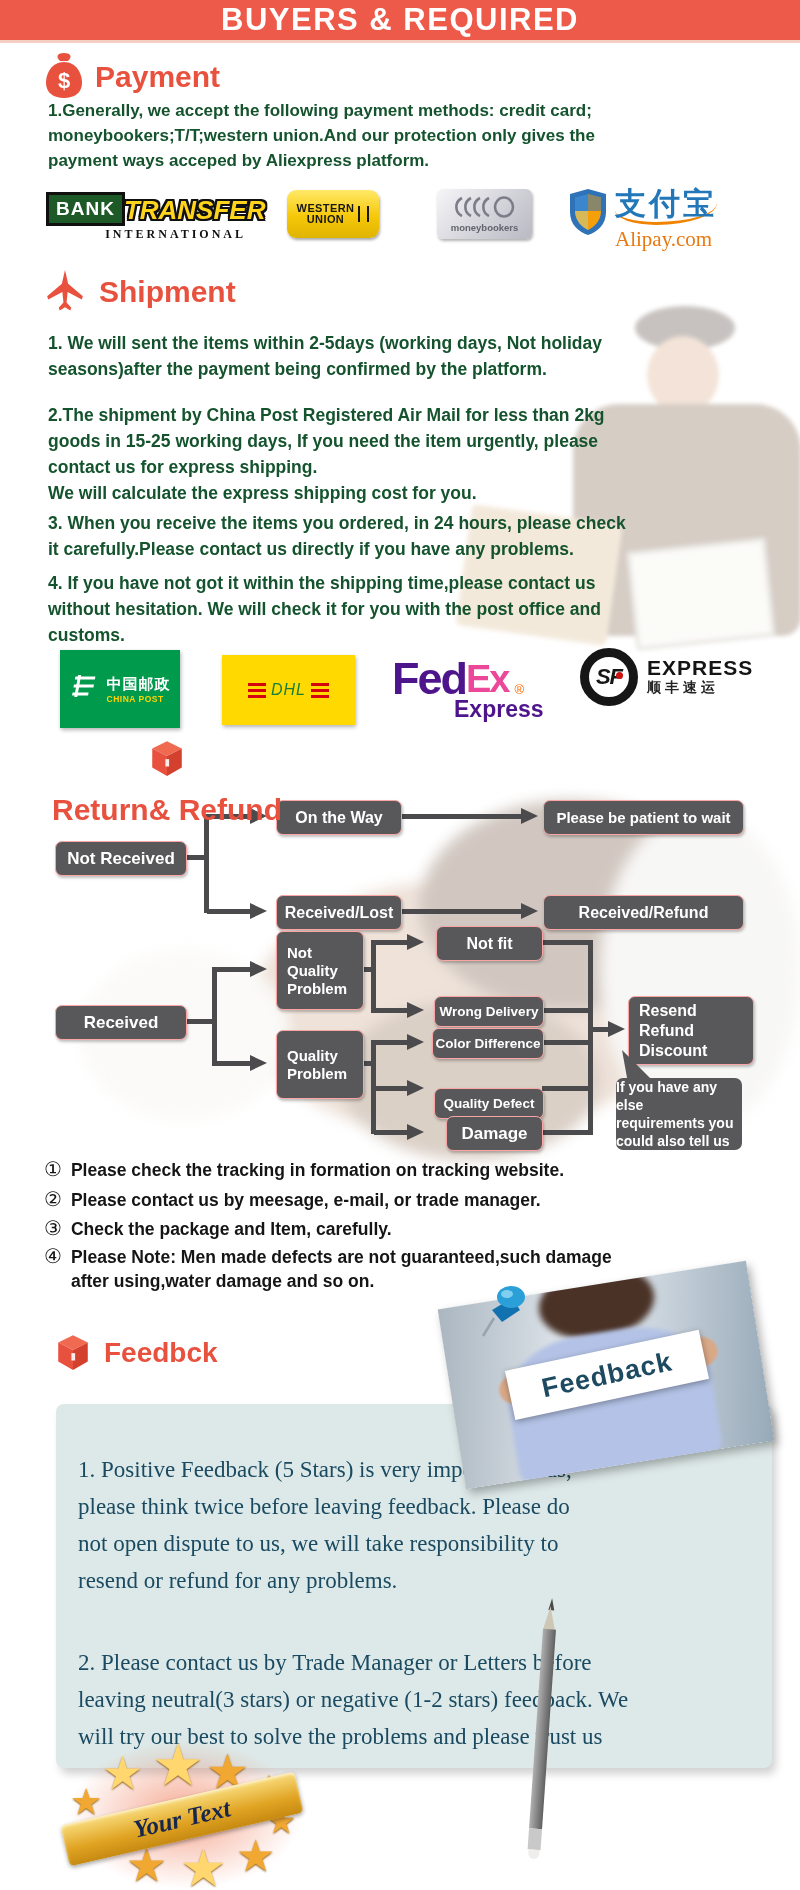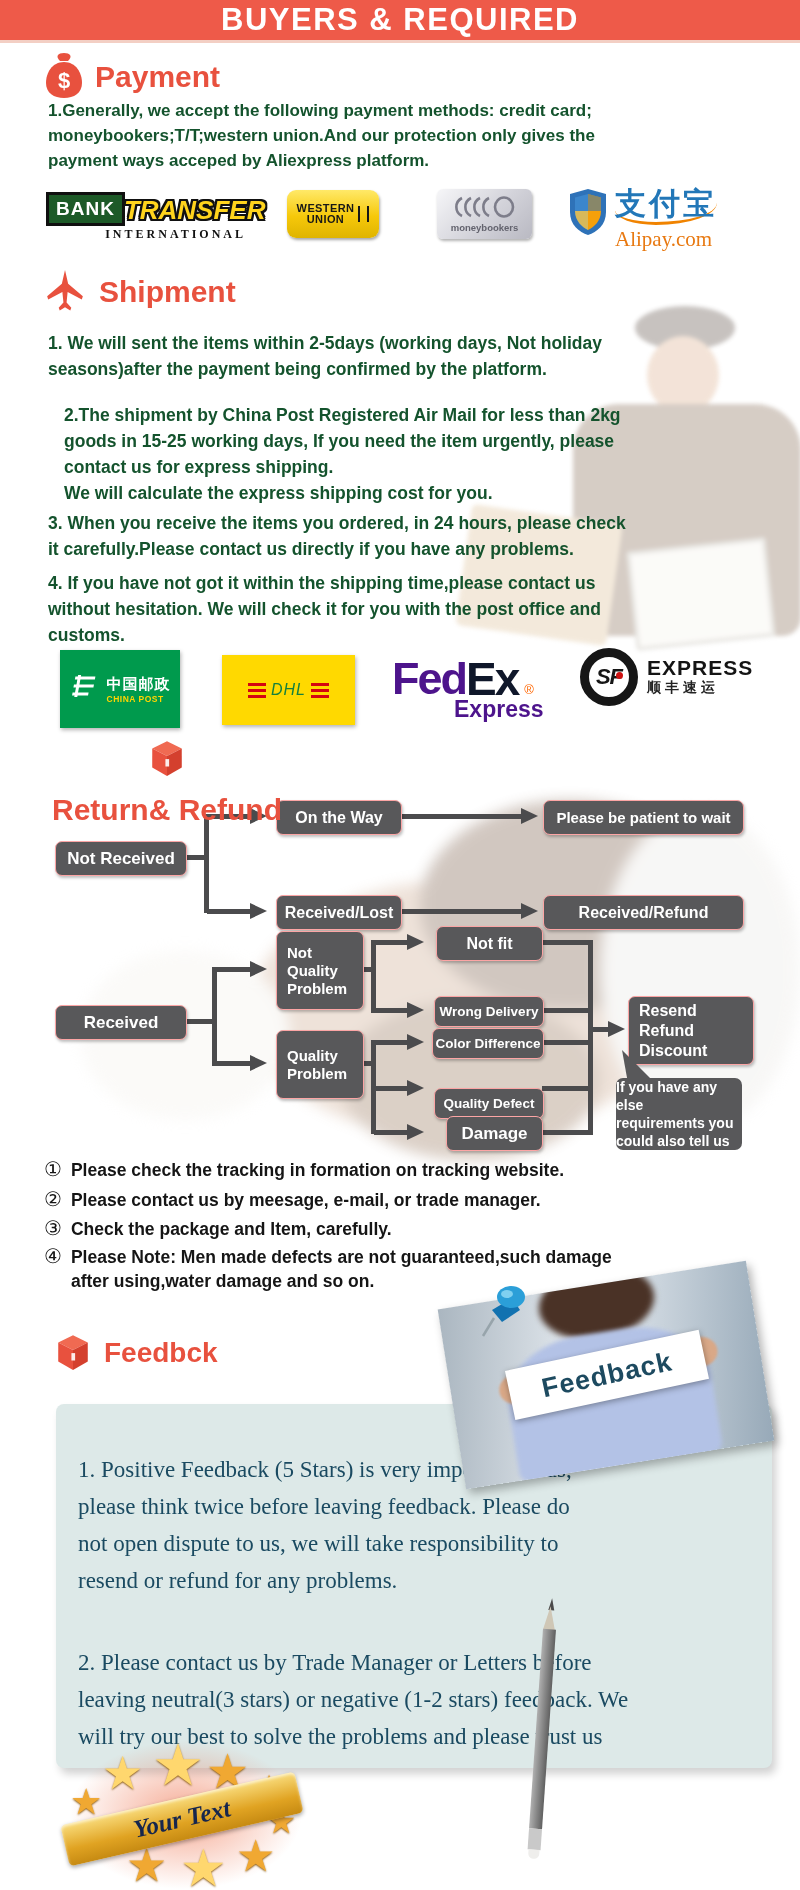--- a/index.html
+++ b/index.html
@@ -54,21 +54,21 @@
           box-shadow:1px 2px 4px rgba(0,0,0,.3);display:flex;align-items:center;justify-content:center;gap:7px;}
   .cp-cn{color:#fff;font-size:15px;font-weight:bold;letter-spacing:1px;}
   .cp-en{color:#ffd500;font-size:8.5px;font-weight:bold;letter-spacing:.5px;}
   .dhl{position:absolute;left:222px;top:655px;width:133px;height:70px;background:#ffd900;z-index:6;
        box-shadow:1px 2px 4px rgba(0,0,0,.3);display:flex;align-items:center;justify-content:center;gap:5px;}
   .dhl-bars{width:18px;height:15px;background:repeating-linear-gradient(#d40511 0 3px,transparent 3px 6px);}
   .dhl-txt{color:#15803d;font-weight:400;font-style:italic;font-size:16px;letter-spacing:1px;}
   .fedex{position:absolute;left:392px;top:658px;z-index:6;}
   .fx-row{display:flex;align-items:flex-start;letter-spacing:-2px;}
   .fx-fed{color:#4d148c;font-size:45px;font-weight:900;line-height:42px;}
-  .fx-ex{color:#0f172a;font-size:46px;font-weight:900;line-height:42px;}
+  .fx-ex{color:#ec4899;font-size:38px;font-weight:900;line-height:42px;}
   .fx-reg{color:#ff6600;font-size:13px;margin:24px 0 0 6px;letter-spacing:0;}
   .fx-express{color:#4d148c;font-size:23px;font-weight:bold;margin:-4px 0 0 62px;letter-spacing:0;}
   .sf{position:absolute;left:580px;top:648px;display:flex;align-items:center;gap:9px;z-index:6;}
   .sf-ring{width:40px;height:40px;border-radius:50%;border:9px solid #161616;background:#fff;
            display:flex;align-items:center;justify-content:center;position:relative;}
   .sf-txt{font-weight:900;font-size:22px;letter-spacing:-1px;color:#161616;font-style:italic;}
   .sf-dot{position:absolute;right:6px;top:15px;width:7px;height:7px;border-radius:50%;background:#c11;}
   .sf-express{font-weight:900;font-size:21px;color:#141414;letter-spacing:1px;line-height:22px;}
   .sf-cn{font-size:14px;font-weight:bold;letter-spacing:4px;color:#222;}
 
@@ -219,21 +219,21 @@
   <div class="sec-head" style="left:44px;top:268px;">
     <span>
       <svg width="42" height="44" viewBox="0 0 40 40">
         <path d="M20 1 L23 14 L37 26 L36 29 L22.5 22 L21.5 32 L26 37 L25 39.5 L20 36.5 L15 39.5 L14 37 L18.5 32 L17.5 22 L4 29 L3 26 L17 14 Z" fill="#e8513e"></path>
       </svg>
     </span>
     <span class="txt">Shipment</span>
   </div>
   <div class="para ship-p" style="top:330px;">1. We will sent the items within 2-5days (working days, Not holiday
 seasons)after the payment being confirmed by the platform.</div>
-  <div class="para ship-p" style="top:402px;margin-left:16px;">2.The shipment by China Post Registered Air Mail for less than  2kg
+  <div class="para ship-p" style="top:402px;">2.The shipment by China Post Registered Air Mail for less than  2kg
 goods in 15-25 working days, If  you need the item urgently, please
 contact us for express shipping.
 We will calculate the express shipping cost for you.</div>
   <div class="para ship-p" style="top:510px;">3. When you receive the items you ordered, in 24 hours, please check
  it carefully.Please contact us directly if you have any problems.</div>
   <div class="para ship-p" style="top:570px;">4. If you have not got it within the shipping time,please contact us
 without hesitation. We will check it for you with the post office and
 customs.</div>
 
   <div class="cnpost">

